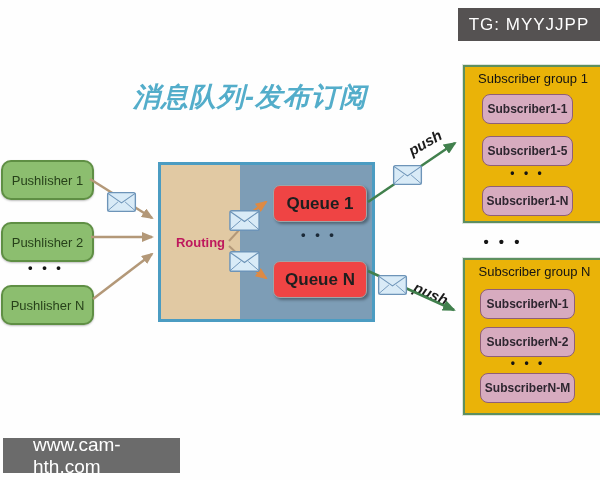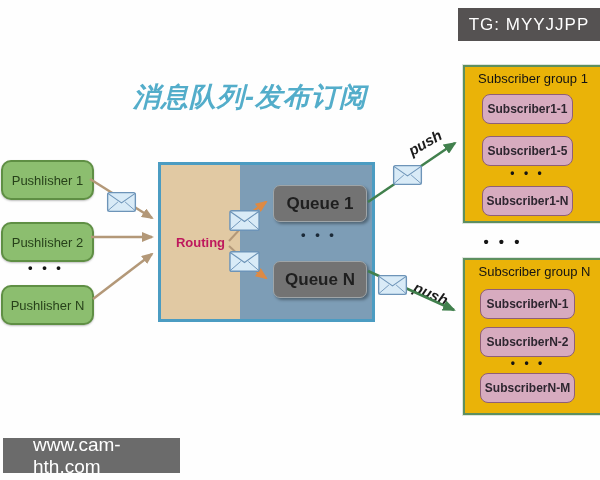--- a/index.html
+++ b/index.html
@@ -34,21 +34,21 @@
     position:absolute;left:158px;top:162px;width:211px;height:154px;
     background:#7d9db6;border:3px solid #4b9cc2;
   }
   .routing-panel{
     position:absolute;left:0;top:0;width:79px;height:100%;
     background:#e1c9a3;display:flex;align-items:center;justify-content:center;
   }
   .routing-label{font-size:13px;font-weight:600;color:#be185d;}
   .queue{
     position:absolute;left:112px;width:92px;height:35px;
-    background:#737373;border:1px solid #9fa5a8;border-radius:7px;
+    background:#ef4444;border:1px solid #9fa5a8;border-radius:7px;
     display:flex;align-items:center;justify-content:center;
     font-size:17px;font-weight:600;color:#1f1f1f;
     box-shadow:2px 2px 3px rgba(0,0,0,.35);
   }
   .queue1{top:20px}.queuen{top:96px}
   .queue-dots{left:130px;top:62px;width:56px;font-size:13px;letter-spacing:3px;color:#1b2a38;}
   
   .push-label{
     position:absolute;font-size:15px;font-weight:bold;font-style:italic;color:#1b1b1b;
   }

